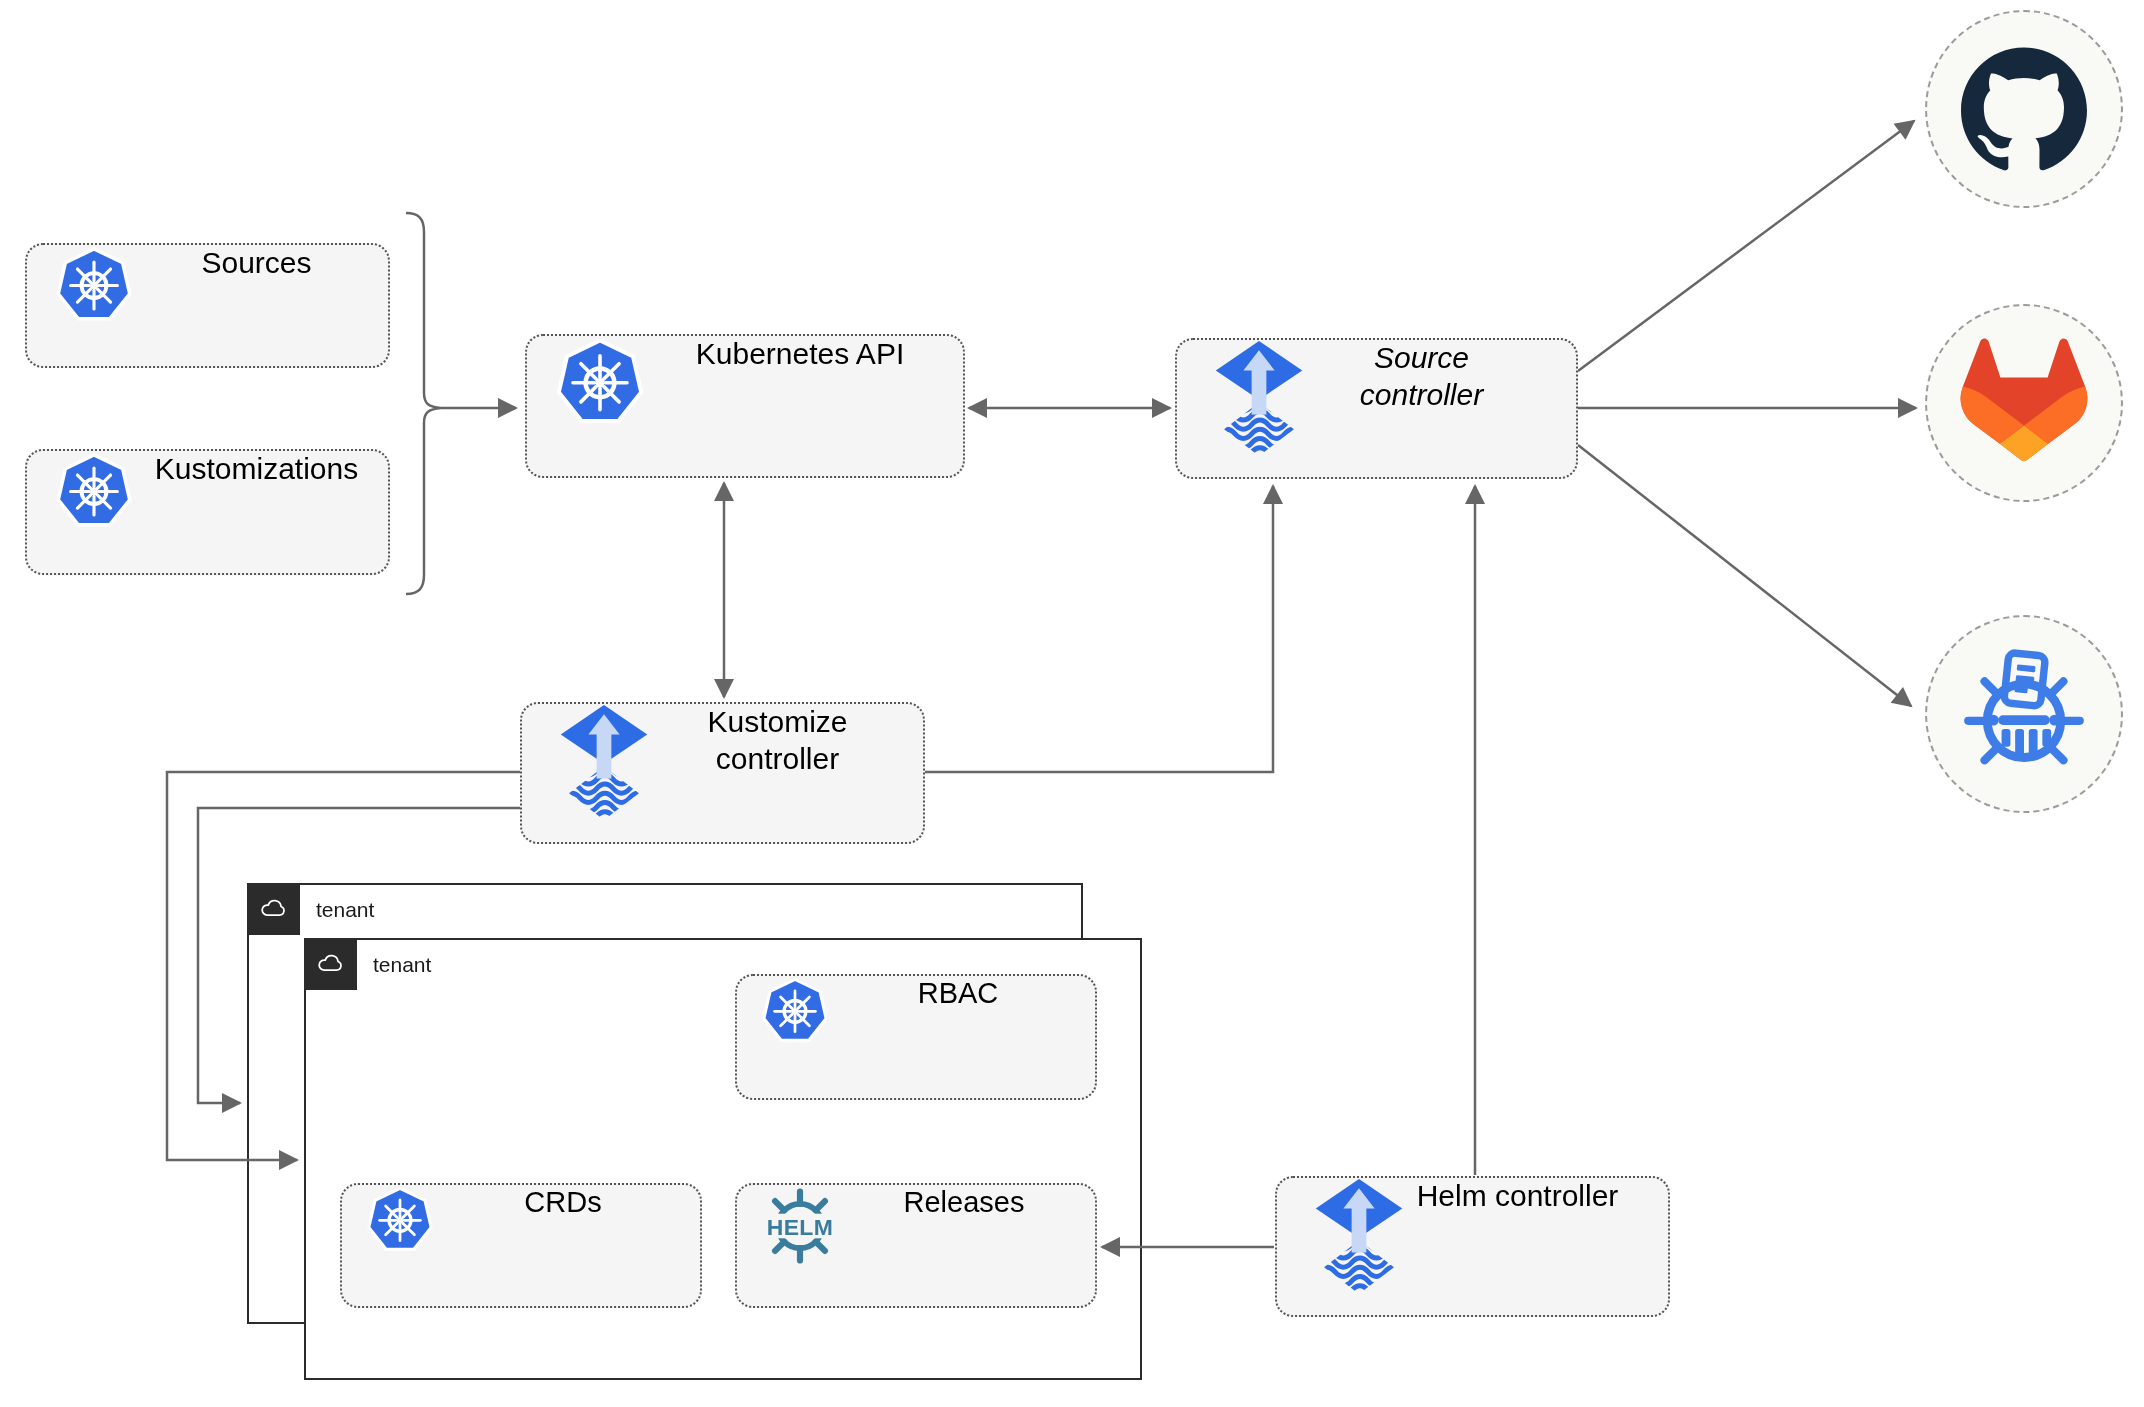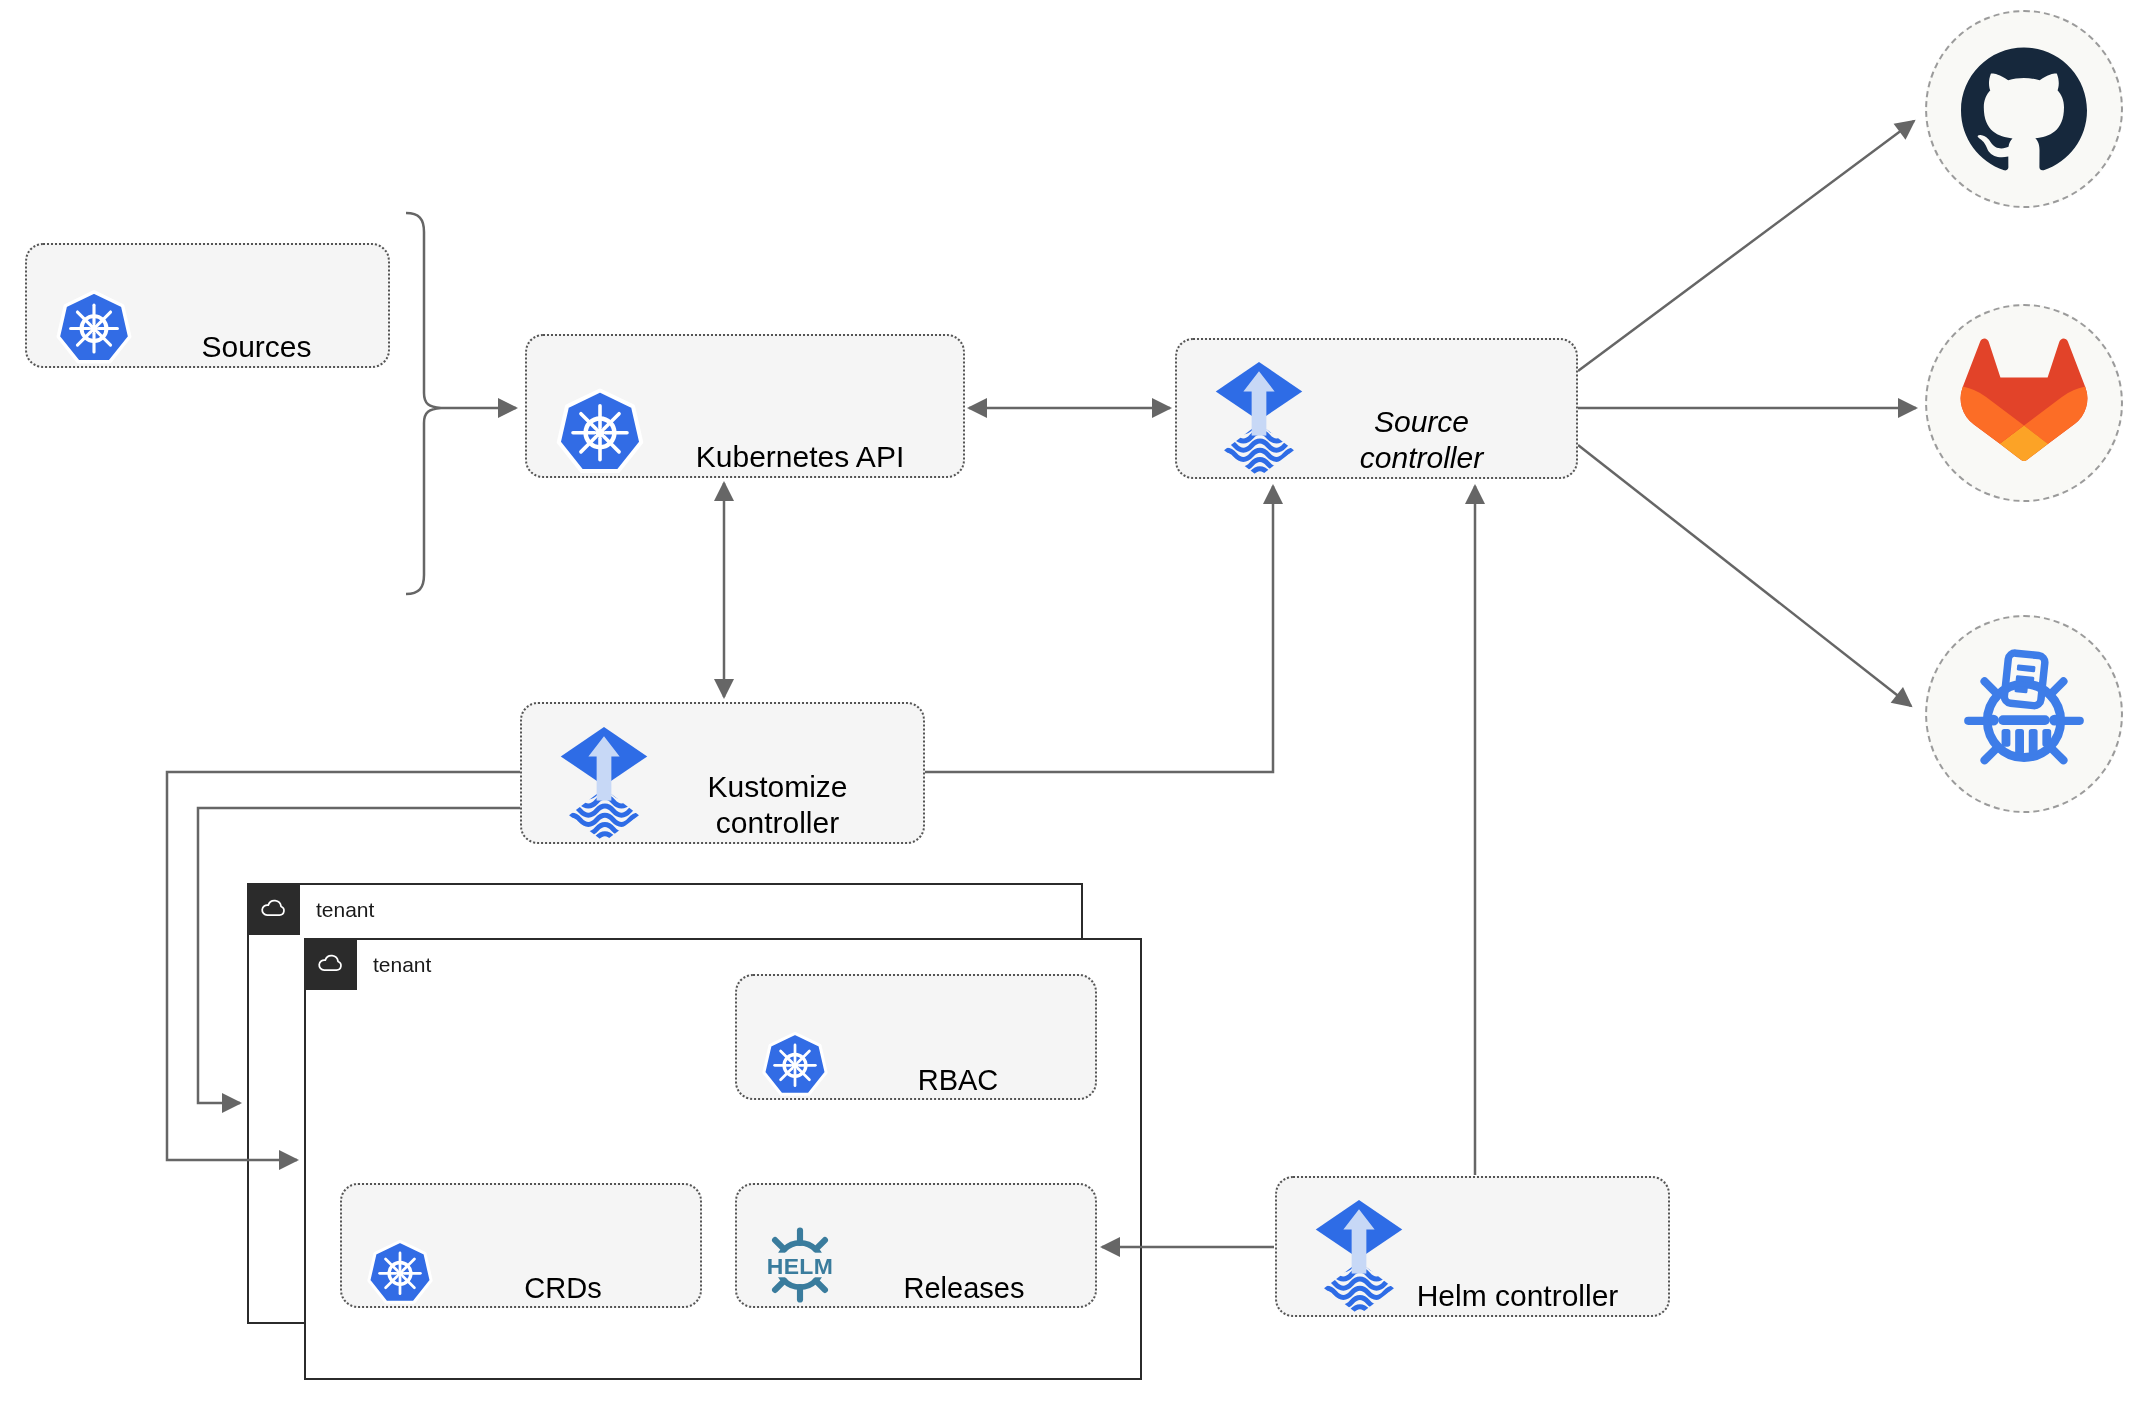--- a/index.html
+++ b/index.html
@@ -8,21 +8,21 @@
     --helm-teal:#3A7C9D; --chartmuseum-blue:#3E7DE8; --github-navy:#16283C;
     --gitlab-red-orange:#E24329; --gitlab-orange:#FC6D26; --gitlab-amber:#FCA326;
     --tenant-border:#2B2B2B; --tenant-tab-bg:#2B2B2B;
     --circle-bg:#F9F9F6; --circle-border:#9B9B9B; --label:#000000;
   }
   html,body{margin:0;padding:0;background:#fff;}
   .canvas{position:relative;width:2144px;height:1407px;background:#fff;overflow:hidden;
           font-family:"Liberation Sans",sans-serif;}
   .node{position:absolute;box-sizing:border-box;background:var(--node-bg);
         border:2px dotted var(--node-border);border-radius:18px;
-        display:flex;align-items:flex-end;z-index:3;}
+        display:flex;align-items:flex-start;z-index:3;}
   .node .ic{margin-left:28px;display:flex;align-items:center;flex:0 0 auto;}
   .node-label{flex:1;text-align:center;font-size:30px;line-height:1.22;color:var(--label);
               padding:0 14px 0 6px;}
   .inner .node-label{font-size:29px;}
   .tenant{position:absolute;box-sizing:border-box;background:#ffffff;
           border:2.5px solid var(--tenant-border);z-index:1;}
   .tenant-tab{position:absolute;left:-2.5px;top:-2.5px;width:53px;height:52px;
               background:var(--tenant-tab-bg);display:flex;align-items:center;justify-content:center;}
   .tenant-label{position:absolute;left:67px;top:13px;font-size:21px;color:#1a1a1a;}
   .ext-circle{position:absolute;width:198px;height:198px;border-radius:50%;box-sizing:border-box;
@@ -180,20 +180,28 @@
 
   <div class="node" style="left:25px;top:243px;width:365px;height:125px;">
     <span class="ic">
       <svg width="78" height="78">
           <use href="#sym-k8s"></use>
         </svg>
       </span>
     <span class="node-label">Sources</span>
   </div>
 
+  <div class="node" style="left:25px;top:449px;width:365px;height:126px;">
+    <span class="ic">
+      <svg width="78" height="78">
+          <use href="#sym-k8s"></use>
+        </svg>
+      </span>
+    <span class="node-label">Kustomizations</span>
+  </div>
 
   <div class="node" style="left:525px;top:334px;width:440px;height:144px;">
     <span class="ic">
       <svg width="90" height="90">
           <use href="#sym-k8s"></use>
         </svg>
       </span>
     <span class="node-label">Kubernetes API</span>
   </div>
 

